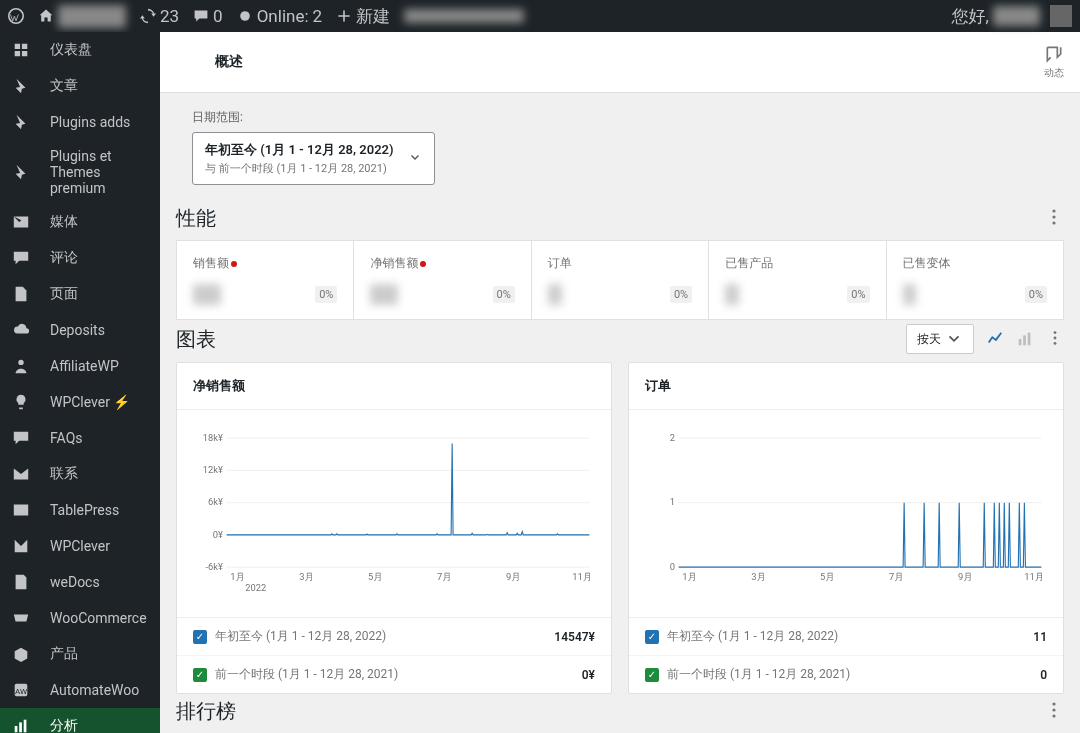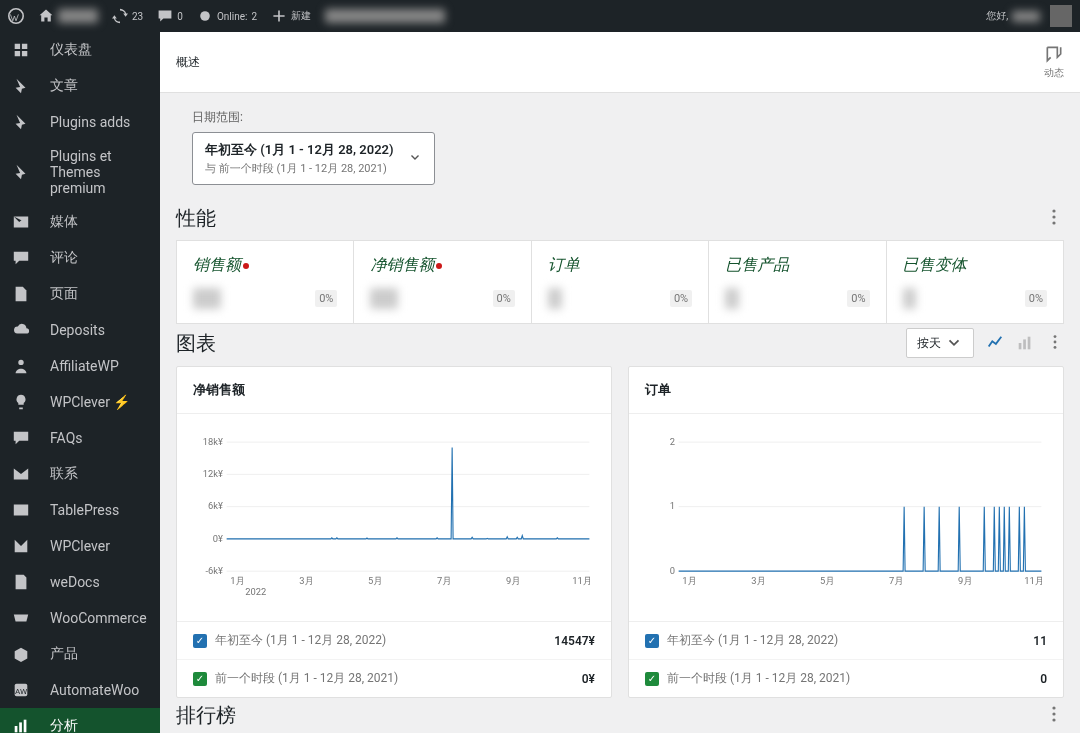--- a/index.html
+++ b/index.html
@@ -1,19 +1,19 @@
 <!DOCTYPE html>
 <html><head>
 <meta charset="utf-8">
 <style>
 * { margin: 0; padding: 0; box-sizing: border-box; font-family: -apple-system, BlinkMacSystemFont, "Segoe UI", Roboto, sans-serif; }
 body { background: #f0f0f1; color: #1d2327; font-size: 13px; overflow-x: hidden; }
 
 
-.admin-bar { height: 32px; background: #1d2327; color: #c3c4c7; display: flex; align-items: center; padding: 0 8px; font-size: 10px; justify-content: space-between; }
+.admin-bar { height: 32px; background: #1d2327; color: #c3c4c7; display: flex; align-items: center; padding: 0 8px; font-size: 17px; justify-content: space-between; }
 .admin-bar-left, .admin-bar-right { display: flex; align-items: center; gap: 14px; }
 .admin-bar-item { display: flex; align-items: center; gap: 4px; cursor: pointer; color: #c3c4c7; }
 .admin-bar-item svg { width: 16px; height: 16px; fill: #c3c4c7; }
 .blur { filter: blur(4px); background: #888; color: transparent; border-radius: 2px; }
 .blur-light { filter: blur(4px); background: #ccc; color: transparent; border-radius: 2px; display:inline-block; }
 
 
 .wrap { display: flex; }
 .sidebar { width: 160px; background: #1d2327; min-height: calc(100vh - 32px); color: #c3c4c7; font-size: 14px; position: relative; }
 .content { flex: 1; min-width: 0; }
@@ -21,21 +21,21 @@
 
 .menu-item { display: flex; align-items: center; gap: 20px; padding: 8px 10px; cursor: pointer; color: #c3c4c7; }
 .menu-item.current { background: #14532d; color: #fff; position: relative; }
 .menu-item.current::after { content: ''; position: absolute; right: -8px; top: 50%; transform: translateY(-50%); border: 8px solid transparent; border-right-color: #f0f0f1; }
 .menu-item .icon { width: 20px; height: 20px; display: flex; align-items: center; justify-content: flex-end; flex-shrink: 0; }
 .menu-item .icon svg { width: 18px; height: 18px; fill: currentColor; }
 .submenu { background: #2c3338; padding: 6px 0; }
 
 
 .page-header { background: #fff; border-bottom: 1px solid #e0e0e0; padding: 12px 16px; display: flex; align-items: center; justify-content: space-between; }
-.page-title { font-size: 12px; font-weight: 400; }
+.page-title { font-size: 14px; font-weight: 700; margin-left: 39px; }
 .activity-btn { display: flex; flex-direction: column; align-items: center; cursor: pointer; gap: 2px; color: #757575; font-size: 10px; }
 .activity-btn svg { width: 20px; height: 20px; fill: none; stroke: #757575; stroke-width: 2; }
 
 
 .date-section { padding: 16px; margin-left: 16px; }
 .date-label { font-size: 12px; color: #616161; margin-bottom: 6px; }
 .date-picker { display: inline-flex; flex-direction: column; border: 1px solid #8c8f94; border-radius: 3px; background: #fff; padding: 8px 40px 8px 12px; position: relative; min-width: 240px; cursor: pointer; }
 .date-picker .primary { font-size: 13px; font-weight: 600; color: #1d2327; }
 .date-picker .secondary { font-size: 11px; color: #757575; margin-top: 2px; }
 .date-picker .chev { position: absolute; right: 12px; top: 50%; transform: translateY(-50%); }
@@ -44,21 +44,21 @@
 .section-head { display: flex; align-items: center; justify-content: space-between; padding: 0 16px; margin: 4px 0 8px 0; }
 .section-head h2 { font-size: 20px; font-weight: 400; color: #1d2327; }
 .section-actions { display: flex; align-items: center; gap: 10px; }
 .section-actions svg { width: 18px; height: 18px; }
 .ellipsis-btn { cursor: pointer; color: #757575; }
 .ellipsis-btn svg { fill: #757575; }
 
 
 .perf-grid { display: grid; grid-template-columns: repeat(5, 1fr); gap: 1px; background: #e0e0e0; border: 1px solid #e0e0e0; margin: 0 16px; }
 .perf-card { background: #fff; padding: 14px 16px; display: flex; flex-direction: column; gap: 12px; position: relative; }
-.perf-card .label { font-size: 16px; color: #14532d; font-style: italic; }
+.perf-card .label { font-size: 12px; color: #737373; }
 .perf-card .value-row { display: flex; align-items: center; justify-content: space-between; }
 .perf-card .value { font-size: 18px; font-weight: 500; }
 .perf-card .pct { font-size: 11px; color: #757575; background: #f0f0f0; padding: 2px 4px; border-radius: 2px; }
 .dot { width: 6px; height: 6px; border-radius: 50%; background: #cc1818; display: inline-block; margin-left: 2px; vertical-align: middle; }
 
 
 .chart-controls { display: flex; align-items: center; gap: 12px; }
 .select-btn { border: 1px solid #ccc; background: #fff; padding: 5px 10px; border-radius: 2px; cursor: pointer; display: flex; align-items: center; gap: 4px; font-size: 12px; }
 .icon-btn { cursor: pointer; color: #757575; display: flex; }
 

